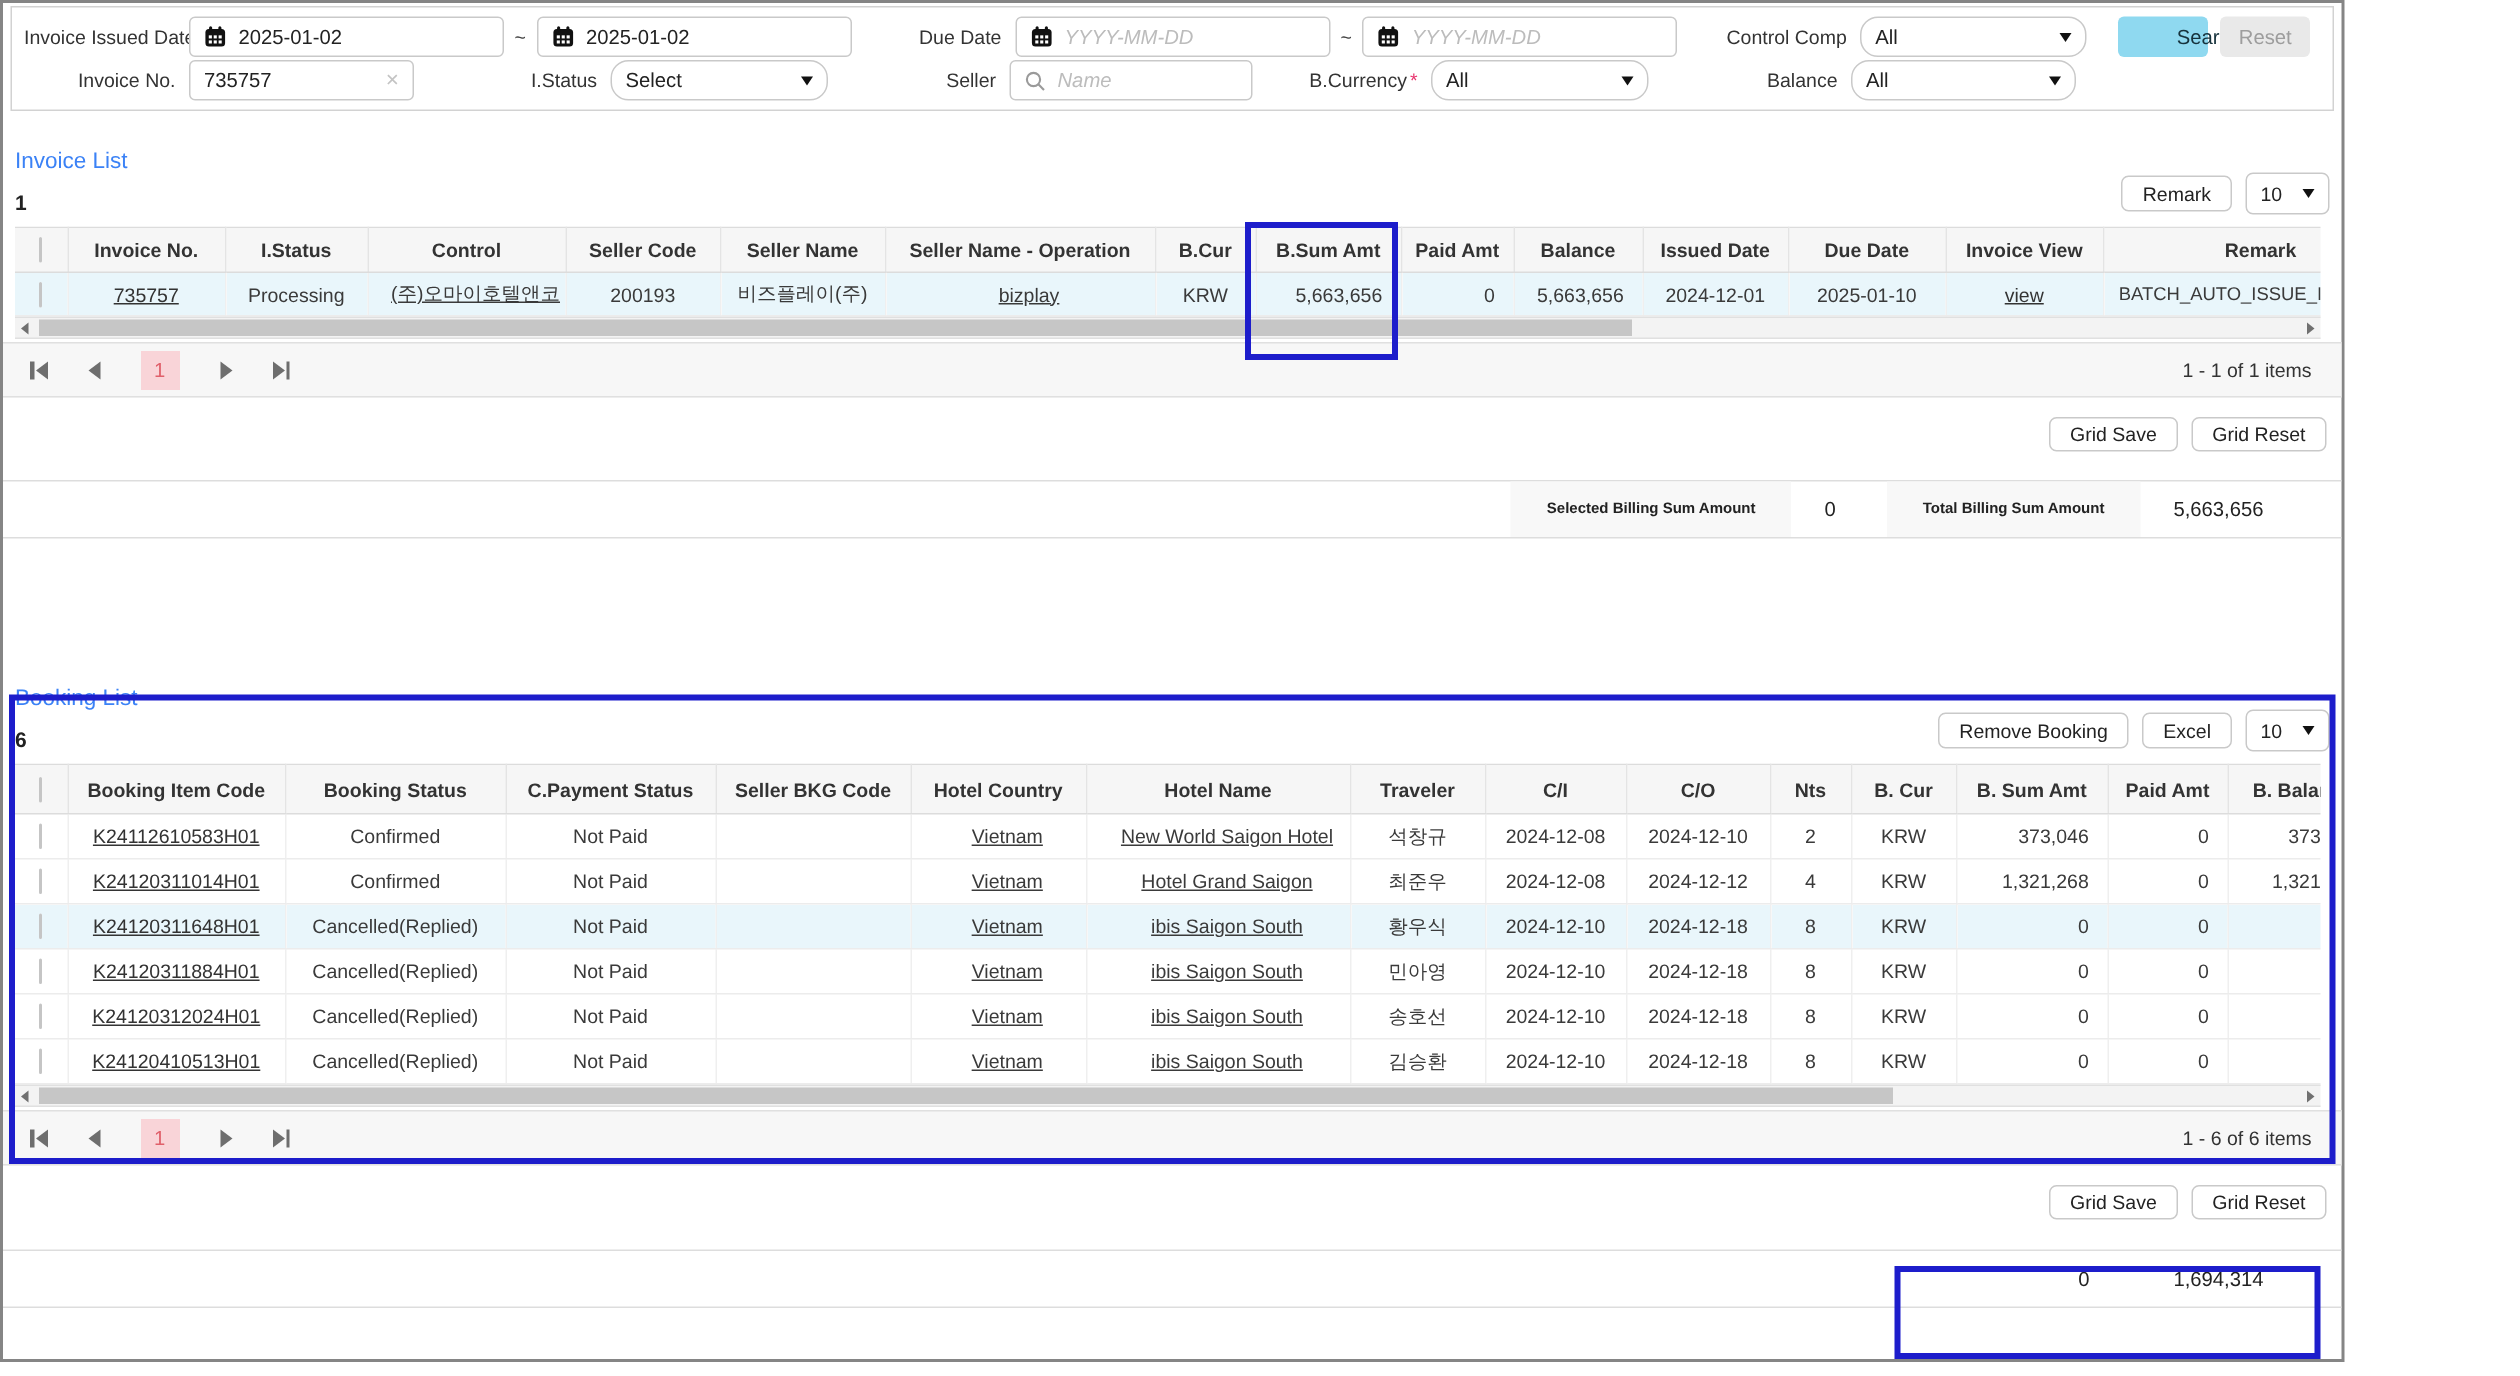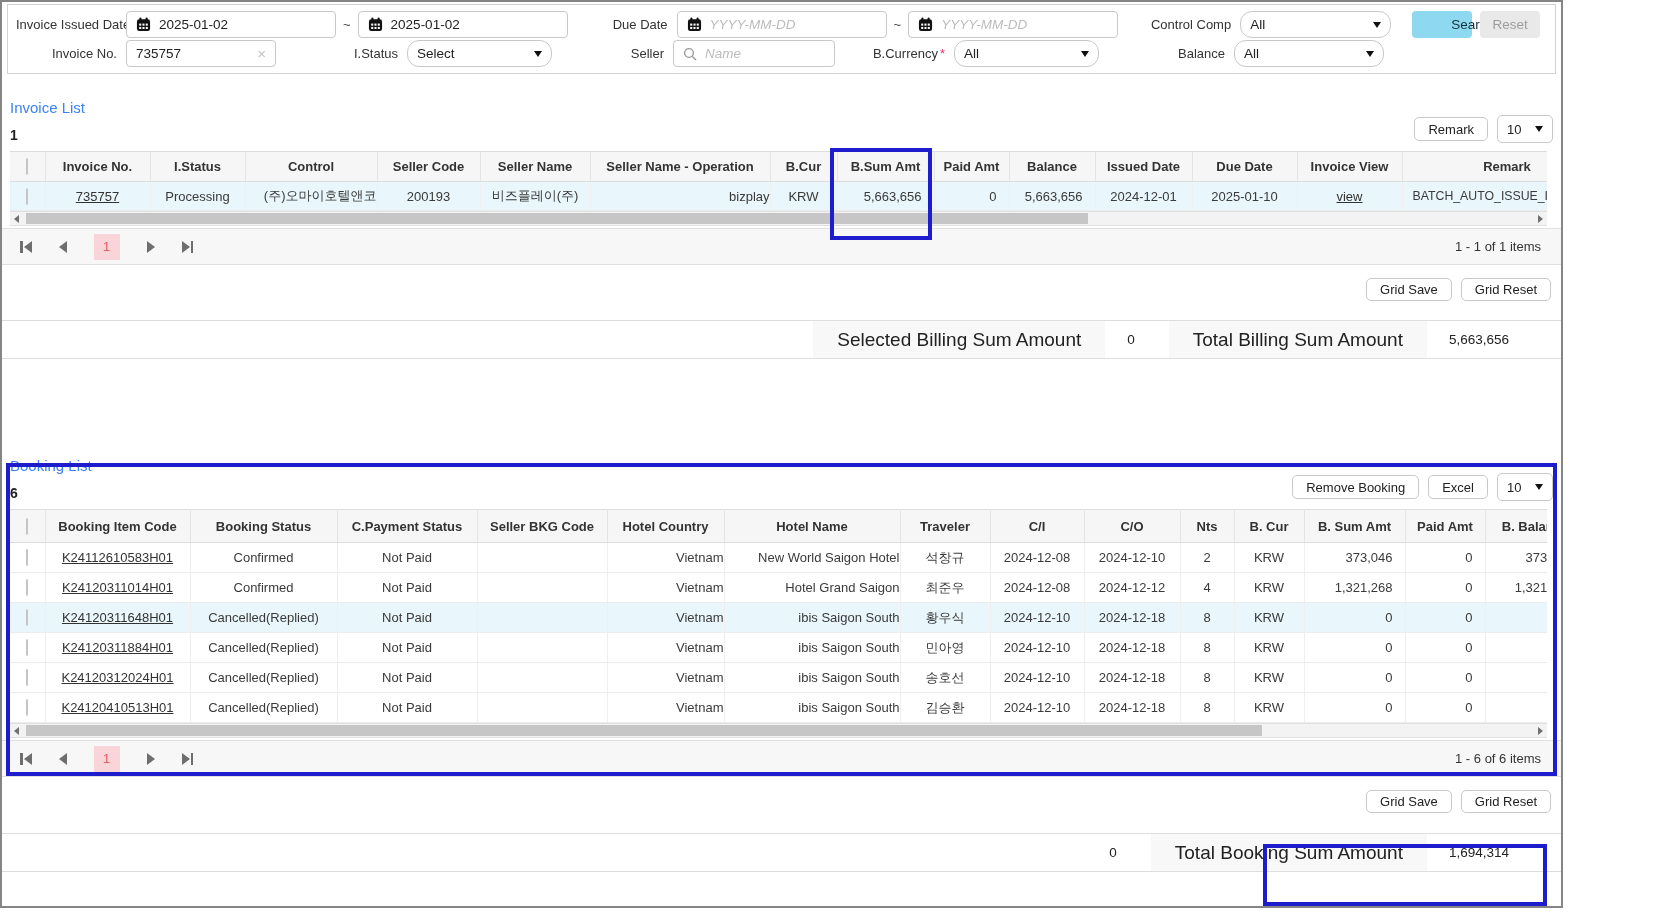--- a/index.html
+++ b/index.html
@@ -39,21 +39,21 @@
   .psize { width:56px; height:28px; border:1px solid #c9c9c9; border-radius:5px; background:#fff; display:flex; align-items:center; justify-content:space-between; padding:0 9px; cursor:pointer; }
 
   
   .twrap { margin:8px 0 0 8px; width:1537px; overflow:hidden; }
   table { border-collapse:collapse; table-layout:fixed; }
   .itable { width:1602px; } .btable { width:1575px; }
   th { background:#f6f6f6; font-weight:700; font-size:13px; color:#333; border-top:1px solid #dcdcdc; border-bottom:1px solid #dcdcdc; border-right:1px solid #e4e4e4; white-space:nowrap; overflow:hidden; }
   .itable th { height:30px; } .btable th { height:33px; }
   td { border-bottom:1px solid #ececec; border-right:1px solid #efefef; font-size:13px; color:#3a3a3a; white-space:nowrap; overflow:hidden; }
   .itable td { height:29px; } .btable td { height:30px; }
-  .tc{text-align:center;} .tr{text-align:right; padding-right:12px;} .tl{text-align:right; padding-left:12px;}
+  .tc{text-align:center;} .tr{text-align:right; padding-right:12px;} .tl{text-align:center; padding-left:12px;text-decoration:underline;}
   .remarkcell { padding-left:10px; font-size:12.3px; }
   .hl { background:#e9f6fb; }
   .lnk { color:#333; text-decoration:underline; cursor:pointer; }
   .cb { width:15px; height:15px; border:1.5px solid #c5c5c5; border-radius:3px; background:#fff; margin:0 auto; cursor:pointer; }
 
   
   .hscroll { position:relative; margin-left:8px; width:1537px; height:15px; background:#f3f3f3; border-top:1px solid #e0e0e0; border-bottom:1px solid #e0e0e0; }
   .thumb { position:absolute; top:1px; height:11px; background:#c6c6c6; cursor:pointer; }
   .thumb.inv { left:16px; width:1062px; }
   .thumb.bkg { left:16px; width:1236px; }
@@ -69,21 +69,21 @@
   .pgbarline { width:2.5px; height:12px; background:#6e6e6e; }
   .pgbtn { display:flex; align-items:center; gap:1px; cursor:pointer; }
   .pg-cur { width:26px; height:26px; background:#f9d4d8; color:#e0606b; display:flex; align-items:center; justify-content:center; font-size:13.5px; cursor:pointer; }
   .pg-info { font-size:13px; color:#333; }
 
   
   .gridrow { display:flex; justify-content:flex-end; gap:9px; margin:13px 10px 0 0; }
   .gridrow .wbtn { height:23px; }
   .sumstrip { margin-top:19px; border-top:1px solid #ddd; border-bottom:1px solid #ddd; height:39px; display:flex; justify-content:flex-end; align-items:stretch; }
   .sumstrip.bkg { margin-top:20px; }
-  .sumlabel { background:#f8f8f8; display:flex; align-items:center; padding:0 24px; font-weight:400; color:#222; font-size:19px; white-space:nowrap; }
+  .sumlabel { background:#f8f8f8; display:flex; align-items:center; padding:0 24px; font-weight:700; color:#222; font-size:10px; white-space:nowrap; }
   .sumval { display:flex; align-items:center; justify-content:flex-end; padding:0 22px; min-width:50px; font-size:13.5px; }
   .sumgap { width:12px; }
   .sumend { width:30px; }
 
   
   .ann { position:absolute; border:4px solid #1d1dcb; pointer-events:none; z-index:10; }
   #ann-col { left:830px; top:148px; width:102px; height:92px; }
   #ann-list { left:6px; top:463px; width:1551px; height:313px; }
   #ann-total { left:1263px; top:844px; width:284px; height:62px; }
 </style>
@@ -499,21 +499,20 @@
     </div>
     <span class="pg-info">1 - 6 of 6 items</span>
   </div>
   <div class="gridrow">
     <div class="wbtn">Grid Save</div>
     <div class="wbtn">Grid Reset</div>
   </div>
   <div class="sumstrip bkg">
     <div class="sumval">0</div>
     <div class="sumgap"></div>
-    <div class="sumlabel">Total Booking Sum Amount</div>
     <div class="sumval">1,694,314</div>
     <div class="sumend"></div>
   </div>
 
 </div>
 
 <div class="ann" id="ann-col" style="border-color: rgb(29, 29, 203);"></div>
 <div class="ann" id="ann-list" style="border-color: rgb(29, 29, 203);"></div>
 <div class="ann" id="ann-total" style="border-color: rgb(29, 29, 203);"></div>
 

